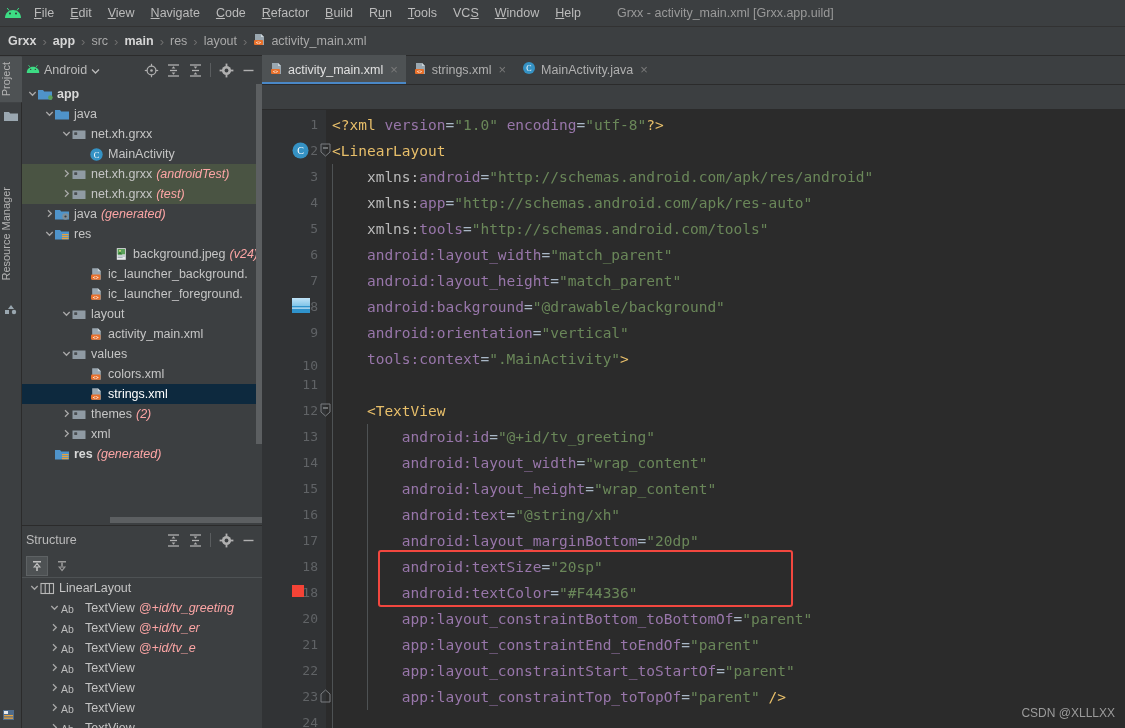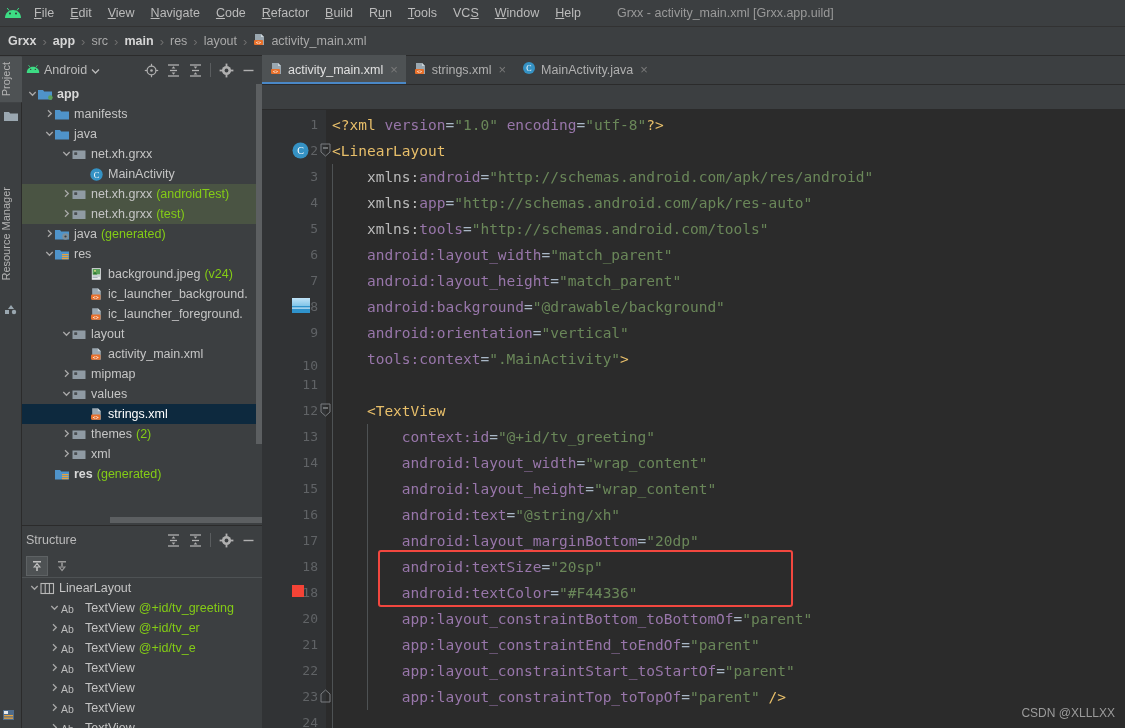--- a/index.html
+++ b/index.html
@@ -71,21 +71,21 @@
     flex: 1; overflow: hidden; position: relative;
     background: #3c3f41; font-size: 12.5px;
   }
   .trow {
     height: 20px; display: flex; align-items: center; white-space: nowrap;
     padding-right: 4px; cursor: default;
   }
   .trow .arrow { width: 12px; text-align: center; color: #9a9a9a; font-size: 9px; flex: none; }
   .trow .tlabel { color: #c5c5c5; }
   .trow .tlabel.b { font-weight: bold; color: #d8d8d8; }
-  .trow .tsub { color: #84cc16; margin-left: 4px; }
+  .trow .tsub { color: #fca5a5; margin-left: 4px; font-style: italic; }
   .trow.sel { background: #0d293e; }
   .trow.sel .tlabel { color: #ffffff; }
   .trow.testhl { background: #4a5443; }
   .ico { width: 15px; height: 15px; flex: none; margin-right: 4px; display:flex; align-items:center; justify-content:center;}
 
   .tree-scrollbar {
     position: absolute; right: 0; top: 0; width: 6px; height: 360px;
     background: #5c5f61;
   }
   .panel-hscroll {
@@ -343,31 +343,20 @@
           <span class="ico">
             <svg width="15" height="13" viewBox="0 0 15 13">
               <path d="M0 2h5l1.2 1.6H14V11.5H0z" fill="#4f93c9"></path>
               <circle cx="12.4" cy="9.6" r="2.3" fill="#5aa05a"></circle>
             </svg>
           </span>
           <span class="tlabel b">app</span>
         </div>
         <div class="trow" style="padding-left: 21px;">
           <span class="arrow"><svg width="9" height="9" viewBox="0 0 9 9">
-              <path d="M3 1.3 L6.3 4.5 L3 7.7" stroke="#a8a8a8" stroke-width="1.3" fill="none"></path>
-            </svg></span>
-          <span class="ico">
-            <svg width="15" height="13" viewBox="0 0 15 13">
-              <path d="M0 2h5l1.2 1.6H14V11.5H0z" fill="#4f93c9"></path>
-            </svg>
-          </span>
-          <span class="tlabel">manifests</span>
-        </div>
-        <div class="trow" style="padding-left: 21px;">
-          <span class="arrow"><svg width="9" height="9" viewBox="0 0 9 9">
               <path d="M1.3 3 L4.5 6.3 L7.7 3" stroke="#a8a8a8" stroke-width="1.3" fill="none"></path>
             </svg></span>
           <span class="ico">
             <svg width="15" height="13" viewBox="0 0 15 13">
               <path d="M0 2h5l1.2 1.6H14V11.5H0z" fill="#4f93c9"></path>
             </svg>
           </span>
           <span class="tlabel">java</span>
         </div>
         <div class="trow" style="padding-left: 38px;">
@@ -439,21 +428,21 @@
           <span class="ico">
             <svg width="15" height="13" viewBox="0 0 15 13">
               <path d="M0 2h5l1.2 1.6H14V11.5H0z" fill="#4f93c9"></path>
               <rect x="7" y="6" width="6.5" height="1.2" fill="#e8a33d"></rect>
               <rect x="7" y="8" width="6.5" height="1.2" fill="#e8a33d"></rect>
               <rect x="7" y="10" width="6.5" height="1.2" fill="#e8a33d"></rect>
             </svg>
           </span>
           <span class="tlabel">res</span>
         </div>
-        <div class="trow" style="padding-left: 55px;">
+        <div class="trow" style="padding-left: 55px; justify-content: flex-end;">
           <span class="arrow"></span>
           <span class="ico">
             <svg width="14" height="14" viewBox="0 0 14 14">
               <rect x="1.8" y="1.2" width="9" height="11.6" fill="#e8eaec"></rect>
               <rect x="2.6" y="2" width="7.4" height="5.4" fill="#5aa05a"></rect>
               <circle cx="5" cy="3.8" r="0.9" fill="#f0e68c"></circle>
               <path d="M2.6 7.4 L5 4.8 L7.4 7.4z" fill="#2f7a2f"></path>
               <rect x="2.6" y="8.6" width="7.4" height="0.8" fill="#9aa7b0"></rect>
               <rect x="2.6" y="10.2" width="5" height="0.8" fill="#9aa7b0"></rect>
             </svg>
@@ -504,41 +493,41 @@
               <path d="M2.2 1.2h5.6l3 3v8.6H2.2z" fill="#9aa7b0"></path>
               <path d="M7.8 1.2l3 3h-3z" fill="#ccd5da"></path>
               <rect x="1" y="7.4" width="9.4" height="5.4" rx="1" fill="#e8702a"></rect>
               <text x="5.7" y="11.7" font-size="4.8" fill="#fff" text-anchor="middle" font-family="monospace">&lt;&gt;</text>
             </svg>
           </span>
           <span class="tlabel">activity_main.xml</span>
         </div>
         <div class="trow" style="padding-left: 38px;">
           <span class="arrow"><svg width="9" height="9" viewBox="0 0 9 9">
-              <path d="M3 1.3 L6.3 4.5 L3 7.7" stroke="#a8a8a8" stroke-width="1.3" fill="none"></path>
+              <path d="M1.3 3 L4.5 6.3 L7.7 3" stroke="#a8a8a8" stroke-width="1.3" fill="none"></path>
             </svg></span>
           <span class="ico">
             <svg width="15" height="13" viewBox="0 0 15 13">
               <path d="M0.5 2.5h13V11H0.5z" fill="#8f9aa3"></path>
               <rect x="2.2" y="4.3" width="3" height="2.6" rx="0.4" fill="#4a4e51"></rect>
             </svg>
           </span>
-          <span class="tlabel">mipmap</span>
-        </div>
-        <div class="trow" style="padding-left: 38px;">
-          <span class="arrow"><svg width="9" height="9" viewBox="0 0 9 9">
-              <path d="M1.3 3 L4.5 6.3 L7.7 3" stroke="#a8a8a8" stroke-width="1.3" fill="none"></path>
-            </svg></span>
-          <span class="ico">
-            <svg width="15" height="13" viewBox="0 0 15 13">
-              <path d="M0.5 2.5h13V11H0.5z" fill="#8f9aa3"></path>
-              <rect x="2.2" y="4.3" width="3" height="2.6" rx="0.4" fill="#4a4e51"></rect>
-            </svg>
-          </span>
           <span class="tlabel">values</span>
+        </div>
+        <div class="trow" style="padding-left: 55px;">
+          <span class="arrow"></span>
+          <span class="ico">
+            <svg width="14" height="14" viewBox="0 0 14 14">
+              <path d="M2.2 1.2h5.6l3 3v8.6H2.2z" fill="#9aa7b0"></path>
+              <path d="M7.8 1.2l3 3h-3z" fill="#ccd5da"></path>
+              <rect x="1" y="7.4" width="9.4" height="5.4" rx="1" fill="#e8702a"></rect>
+              <text x="5.7" y="11.7" font-size="4.8" fill="#fff" text-anchor="middle" font-family="monospace">&lt;&gt;</text>
+            </svg>
+          </span>
+          <span class="tlabel">colors.xml</span>
         </div>
         <div class="trow sel" style="padding-left: 55px;">
           <span class="arrow"></span>
           <span class="ico">
             <svg width="14" height="14" viewBox="0 0 14 14">
               <path d="M2.2 1.2h5.6l3 3v8.6H2.2z" fill="#9aa7b0"></path>
               <path d="M7.8 1.2l3 3h-3z" fill="#ccd5da"></path>
               <rect x="1" y="7.4" width="9.4" height="5.4" rx="1" fill="#e8702a"></rect>
               <text x="5.7" y="11.7" font-size="4.8" fill="#fff" text-anchor="middle" font-family="monospace">&lt;&gt;</text>
             </svg>
@@ -843,21 +832,21 @@
           <div class="cline" style="top: 54px;"><span class="k-plain">    </span><span class="k-ns">xmlns:</span><span class="k-attr">android</span><span class="k-op">=</span><span class="k-str">"http://schemas.android.com/apk/res/android"</span></div>
           <div class="cline" style="top: 80px;"><span class="k-plain">    </span><span class="k-ns">xmlns:</span><span class="k-attr">app</span><span class="k-op">=</span><span class="k-str">"http://schemas.android.com/apk/res-auto"</span></div>
           <div class="cline" style="top: 106px;"><span class="k-plain">    </span><span class="k-ns">xmlns:</span><span class="k-attr">tools</span><span class="k-op">=</span><span class="k-str">"http://schemas.android.com/tools"</span></div>
           <div class="cline" style="top: 132px;"><span class="k-plain">    </span><span class="k-attr">android:layout_width</span><span class="k-op">=</span><span class="k-str">"match_parent"</span></div>
           <div class="cline" style="top: 158px;"><span class="k-plain">    </span><span class="k-attr">android:layout_height</span><span class="k-op">=</span><span class="k-str">"match_parent"</span></div>
           <div class="cline" style="top: 184px;"><span class="k-plain">    </span><span class="k-attr">android:background</span><span class="k-op">=</span><span class="k-str">"@drawable/background"</span></div>
           <div class="cline" style="top: 210px;"><span class="k-plain">    </span><span class="k-attr">android:orientation</span><span class="k-op">=</span><span class="k-str">"vertical"</span></div>
           <div class="cline" style="top: 236px;"><span class="k-plain">    </span><span class="k-attr">tools:context</span><span class="k-op">=</span><span class="k-str">".MainActivity"</span><span class="k-tag">&gt;</span></div>
           <div class="cline" style="top: 262px;"></div>
           <div class="cline" style="top: 288px;"><span class="k-plain">    </span><span class="k-tag">&lt;TextView</span></div>
-          <div class="cline" style="top: 314px;"><span class="k-plain">        </span><span class="k-attr">context:id</span><span class="k-op">=</span><span class="k-str">"@+id/tv_greeting"</span></div>
+          <div class="cline" style="top: 314px;"><span class="k-plain">        </span><span class="k-attr">android:id</span><span class="k-op">=</span><span class="k-str">"@+id/tv_greeting"</span></div>
           <div class="cline" style="top: 340px;"><span class="k-plain">        </span><span class="k-attr">android:layout_width</span><span class="k-op">=</span><span class="k-str">"wrap_content"</span></div>
           <div class="cline" style="top: 366px;"><span class="k-plain">        </span><span class="k-attr">android:layout_height</span><span class="k-op">=</span><span class="k-str">"wrap_content"</span></div>
           <div class="cline" style="top: 392px;"><span class="k-plain">        </span><span class="k-attr">android:text</span><span class="k-op">=</span><span class="k-str">"@string/xh"</span></div>
           <div class="cline" style="top: 418px;"><span class="k-plain">        </span><span class="k-attr">android:layout_marginBottom</span><span class="k-op">=</span><span class="k-str">"20dp"</span></div>
           <div class="cline" style="top: 444px;"><span class="k-plain">        </span><span class="k-attr">android:textSize</span><span class="k-op">=</span><span class="k-str">"20sp"</span></div>
           <div class="cline" style="top: 470px;"><span class="k-plain">        </span><span class="k-attr">android:textColor</span><span class="k-op">=</span><span class="k-str">"#F44336"</span></div>
           <div class="cline" style="top: 496px;"><span class="k-plain">        </span><span class="k-attr">app:layout_constraintBottom_toBottomOf</span><span class="k-op">=</span><span class="k-str">"parent"</span></div>
           <div class="cline" style="top: 522px;"><span class="k-plain">        </span><span class="k-attr">app:layout_constraintEnd_toEndOf</span><span class="k-op">=</span><span class="k-str">"parent"</span></div>
           <div class="cline" style="top: 548px;"><span class="k-plain">        </span><span class="k-attr">app:layout_constraintStart_toStartOf</span><span class="k-op">=</span><span class="k-str">"parent"</span></div>
           <div class="cline" style="top: 574px;"><span class="k-plain">        </span><span class="k-attr">app:layout_constraintTop_toTopOf</span><span class="k-op">=</span><span class="k-str">"parent"</span><span class="k-plain"> </span><span class="k-tag">/&gt;</span></div>

